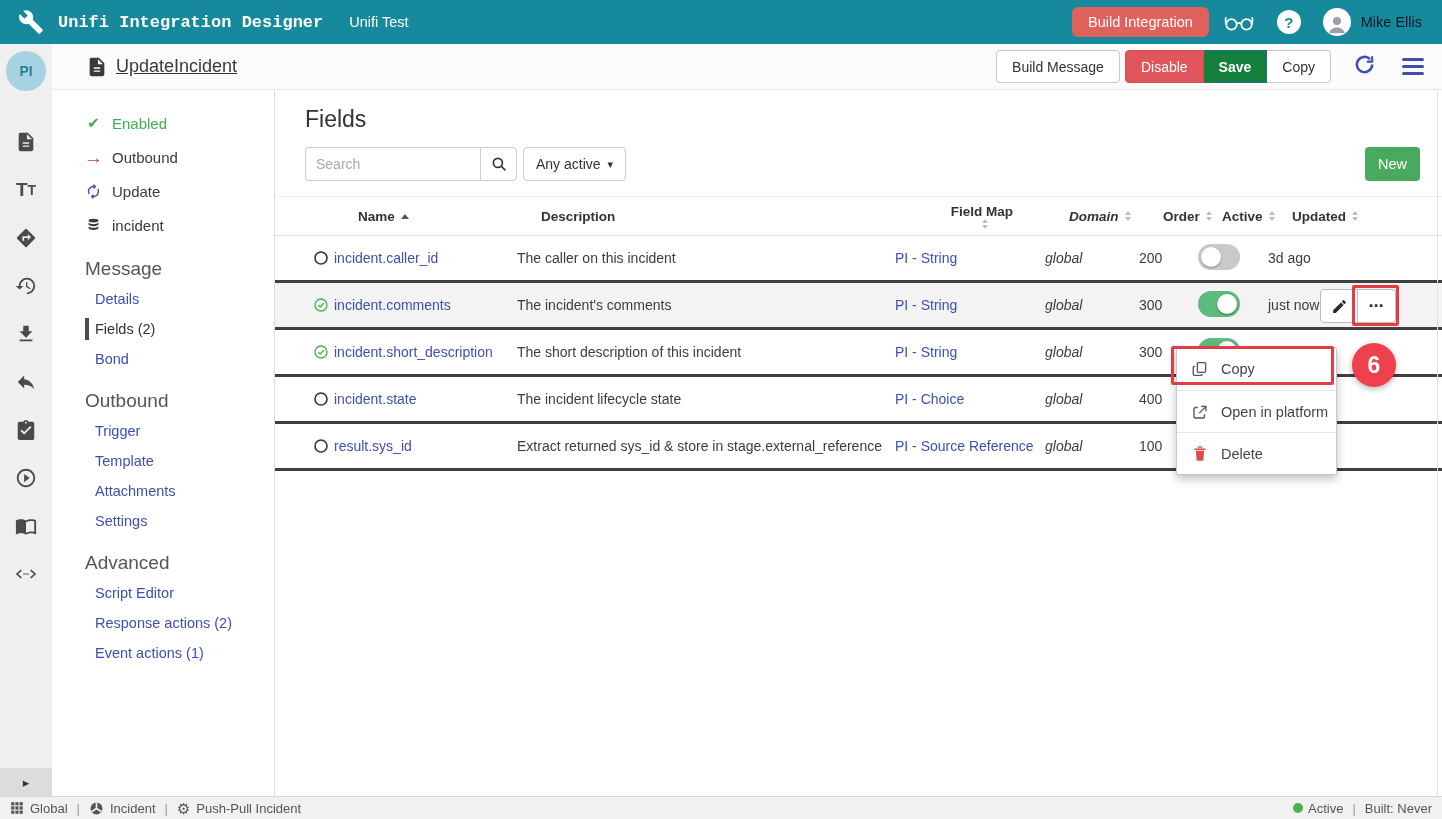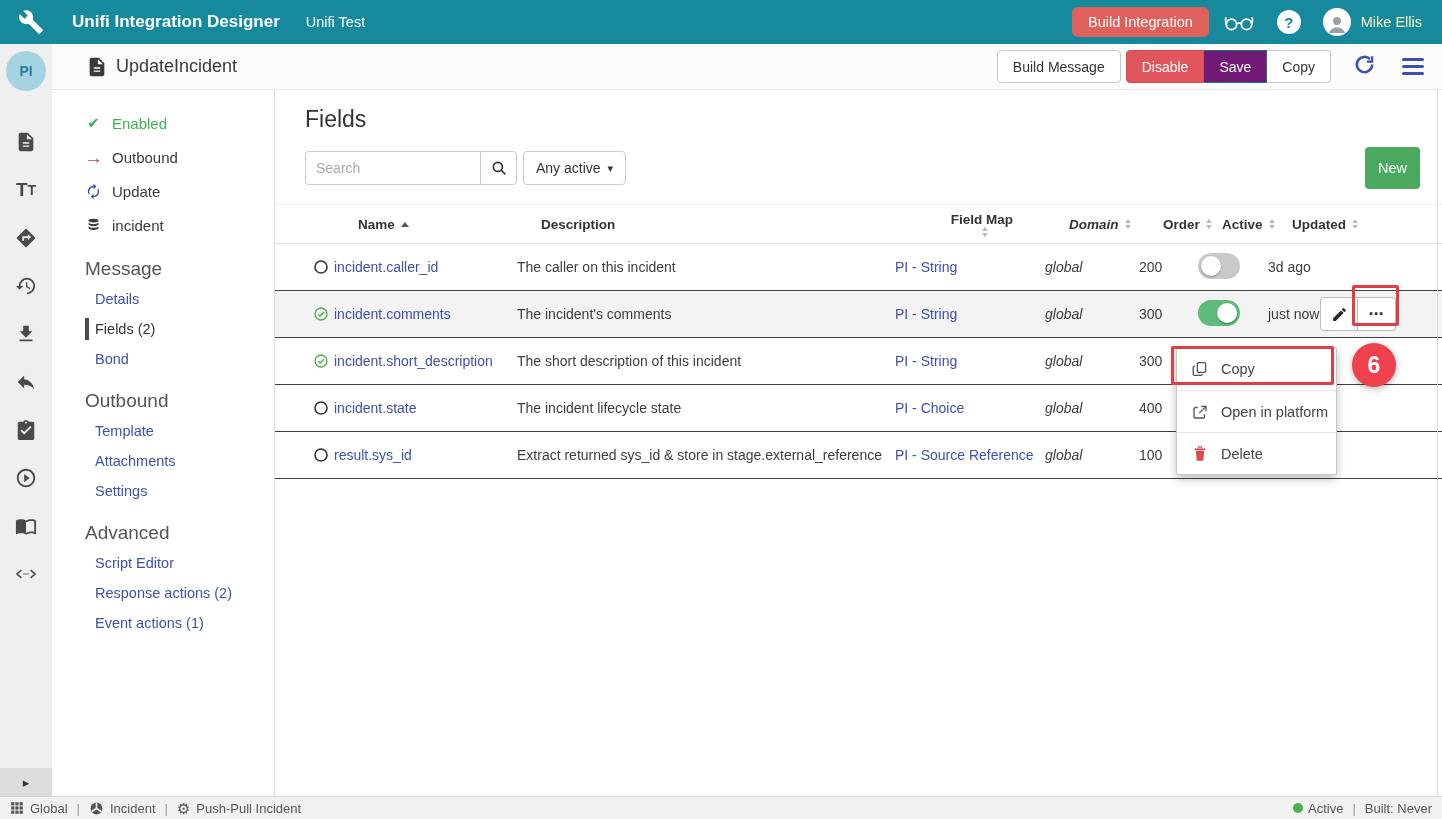--- a/index.html
+++ b/index.html
@@ -2,40 +2,40 @@
 <html><head>
 <meta charset="utf-8">
 <style>
   * { margin:0; padding:0; box-sizing:border-box; }
   html,body { width:1442px; height:819px; overflow:hidden; }
   body { position:relative; font-family:"Liberation Sans","DejaVu Sans",sans-serif; background:#fff; color:#333; }
 
   
   .topbar { position:absolute; left:0; top:0; width:1442px; height:44px; background:#17899c; display:flex; align-items:center; }
   .topbar .wrench { margin-left:18px; width:26px; height:26px; }
-  .topbar .apptitle { color:#fff; font-size:17px; font-weight:bold; margin-left:28px; }
+  .topbar .apptitle { color:#fff; font-size:17px; font-weight:bold; margin-left:14px;font-family:Liberation Mono, monospace; }
   .topbar .env { color:#fff; font-size:14.5px; margin-left:26px; }
   .topbar .spacer { flex:1; }
   .btn-build-integration { background:#e0605c; color:#ffffff; border:none; border-radius:6px; font-size:14.5px; padding:7px 16px; margin-right:14px; cursor:pointer; font-family:inherit; }
   .top-icon { display:flex; align-items:center; justify-content:center; margin-right:22px; cursor:pointer; }
   .help-circle { width:24px; height:24px; border-radius:50%; background:#fff; color:#17899c; font-weight:bold; font-size:15px; display:flex; align-items:center; justify-content:center; }
   .user { display:flex; align-items:center; margin-right:20px; cursor:pointer; }
   .user .avatar { width:28px; height:28px; border-radius:50%; background:#fff; display:flex; align-items:flex-end; justify-content:center; overflow:hidden; }
-  .user .uname { color:#fef9c3; font-size:14.5px; margin-left:10px; }
+  .user .uname { color:#0f172a; font-size:14.5px; margin-left:10px; }
 
   
   .subheader { position:absolute; left:52px; top:44px; width:1390px; height:46px; background:#fbfbfb; border-bottom:1px solid #e6e6e6; display:flex; align-items:center; }
-  .doc-title { display:flex; align-items:center; margin-left:34px; }
+  .doc-title { display:flex; align-items:center; margin-left:34px;text-decoration:underline; }
   .doc-title svg { width:22px; height:22px; }
   .doc-title .t { font-size:18px; color:#3a3a3a; margin-left:8px; font-weight:500; }
   .subheader .spacer { flex:1; }
   .hbtn { height:33px; font-size:14px; font-family:inherit; border:1px solid #c9c9c9; background:#fff; color:#333; padding:0 15px; cursor:pointer; }
   .btn-buildmsg { border-radius:4px; margin-right:5px; }
   .btn-disable { background:#e0565c; color:#fff; border-color:#d44d53; border-radius:4px 0 0 4px; }
-  .btn-save { background:#701a75; color:#fff; border-color:#177286; border-left:none; }
+  .btn-save { background:#15803d; color:#fff; border-color:#177286; border-left:none;font-weight:bold; }
   .btn-copy { border-radius:0 4px 4px 0; border-left:none; }
   .icon-refresh { margin-left:22px; cursor:pointer; }
   .icon-burger { margin:0 18px 0 26px; cursor:pointer; display:flex; flex-direction:column; gap:4px; }
   .icon-burger i { width:22px; height:3px; background:#3d50b0; border-radius:2px; }
 
   
   .rail { position:absolute; left:0; top:44px; width:52px; height:752px; background:#efefef; }
   .rail .icons { display:flex; flex-direction:column; align-items:center; padding-top:74px; }
   .rail .ric { width:48px; height:48px; display:flex; align-items:center; justify-content:center; cursor:pointer; }
   .rail .ric svg { width:22px; height:22px; }
@@ -60,28 +60,28 @@
   
   .main { position:absolute; left:275px; top:90px; width:1167px; height:706px; background:#fff; }
   .fields-head { padding:16px 22px 0 30px; }
   .page-title { font-size:23px; font-weight:500; color:#333; }
   .controls { display:flex; align-items:center; margin-top:14px; }
   .search-input { width:175px; height:34px; border:1px solid #ccc; border-right:none; border-radius:4px 0 0 4px; padding:0 10px; font-size:14px; font-family:inherit; color:#333; outline:none; }
   .search-input::placeholder { color:#a9a9a9; }
   .search-btn { width:37px; height:34px; border:1px solid #ccc; background:#fff; border-radius:0 4px 4px 0; cursor:pointer; display:flex; align-items:center; justify-content:center; }
   .filter-btn { height:34px; margin-left:6px; border:1px solid #ccc; background:#fff; border-radius:4px; font-size:14px; font-family:inherit; color:#333; padding:0 12px; cursor:pointer; display:flex; align-items:center; gap:7px; }
   .filter-btn .caret { font-size:11px; color:#333; }
-  .new-btn { margin-left:auto; width:55px; height:42px; background:#48a95f; color:#fff; border:none; border-radius:4px; font-size:14.5px; font-family:inherit; cursor:pointer; }
+  .new-btn { margin-left:auto; width:55px; height:34px; background:#48a95f; color:#fff; border:none; border-radius:4px; font-size:14.5px; font-family:inherit; cursor:pointer; }
 
   
   .tbl { margin-top:15px; }
   .thead, .trow { display:flex; align-items:center; padding-left:38px; padding-right:32px; }
   .thead { height:40px; border-top:1px solid #f0f0f0; border-bottom:1px solid #dedede; font-weight:bold; font-size:13.5px; color:#333; }
   .th { display:flex; align-items:center; cursor:pointer;padding-left:24px; }
-  .trow { height:47px; border-bottom:1px solid #404040; font-size:14px; color:#3c3c3c; position:relative; }
+  .trow { height:47px; border-bottom:3px solid #404040; font-size:14px; color:#3c3c3c; position:relative; }
   .trow.highlighted { background:#f3f3f3; }
   .c-status { width:21px; display:flex; align-items:center; }
   .c-status svg { width:16px; height:16px; }
   .c-name  { width:183px; }
   .c-desc  { width:378px; }
   .c-map   { width:150px;flex-direction:column; }
   .c-domain{ width:94px;font-style:italic; }
   .c-order { width:59px; }
   .c-active{ width:70px; }
   .c-upd   { width:90px; }
@@ -272,20 +272,21 @@
 
   <div class="nav-section">
     <div class="nav-sec-title">Message</div>
     <div class="nav-link">Details</div>
     <div class="nav-link active">Fields (2)</div>
     <div class="nav-link">Bond</div>
   </div>
 
   <div class="nav-section">
     <div class="nav-sec-title">Outbound</div>
+    <div class="nav-link">Trigger</div>
     <div class="nav-link">Template</div>
     <div class="nav-link">Attachments</div>
     <div class="nav-link">Settings</div>
   </div>
 
   <div class="nav-section">
     <div class="nav-sec-title">Advanced</div>
     <div class="nav-link">Script Editor</div>
     <div class="nav-link">Response actions (2)</div>
     <div class="nav-link">Event actions (1)</div>

